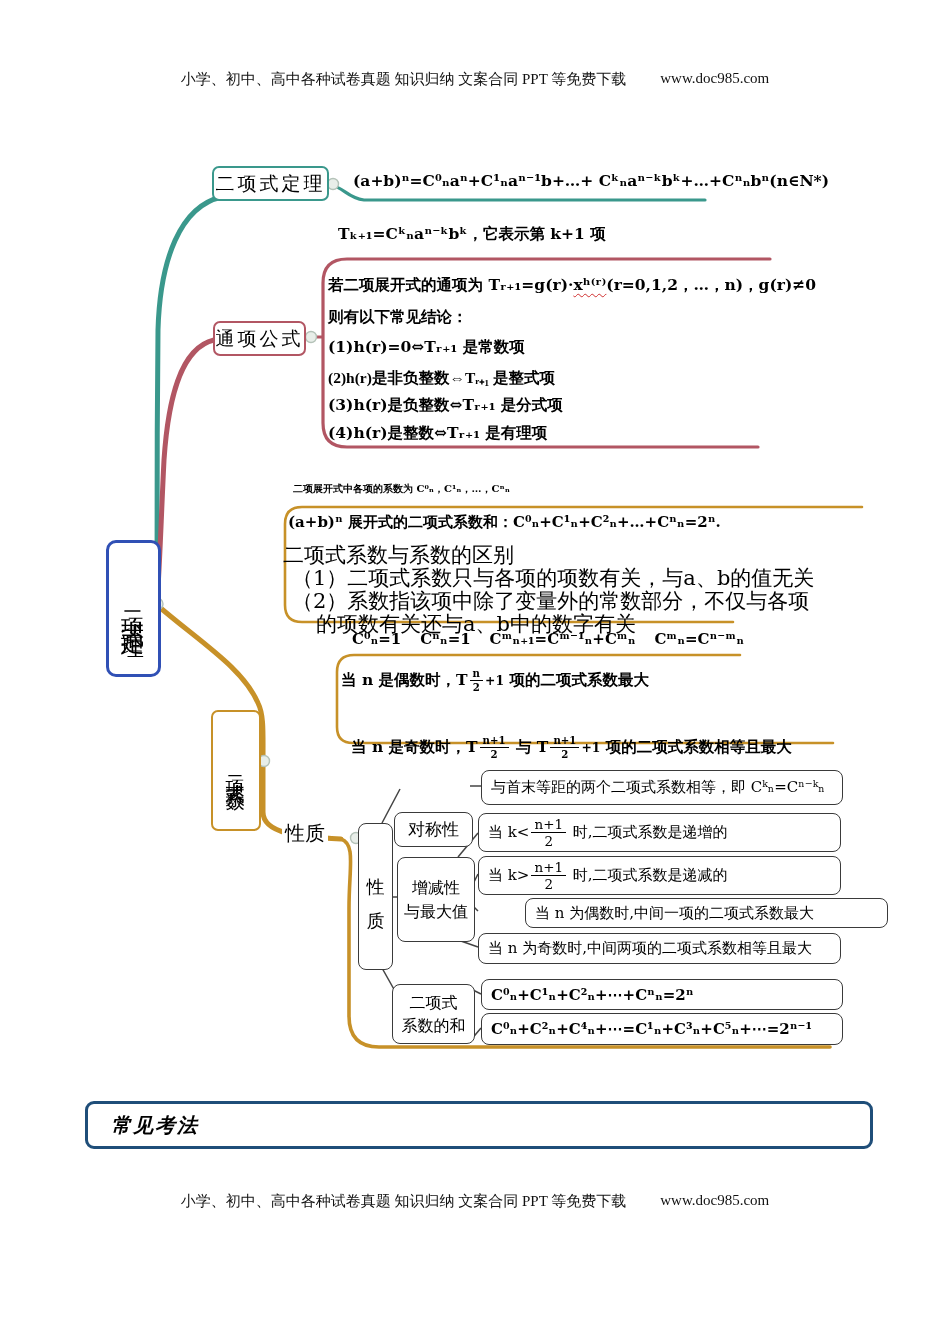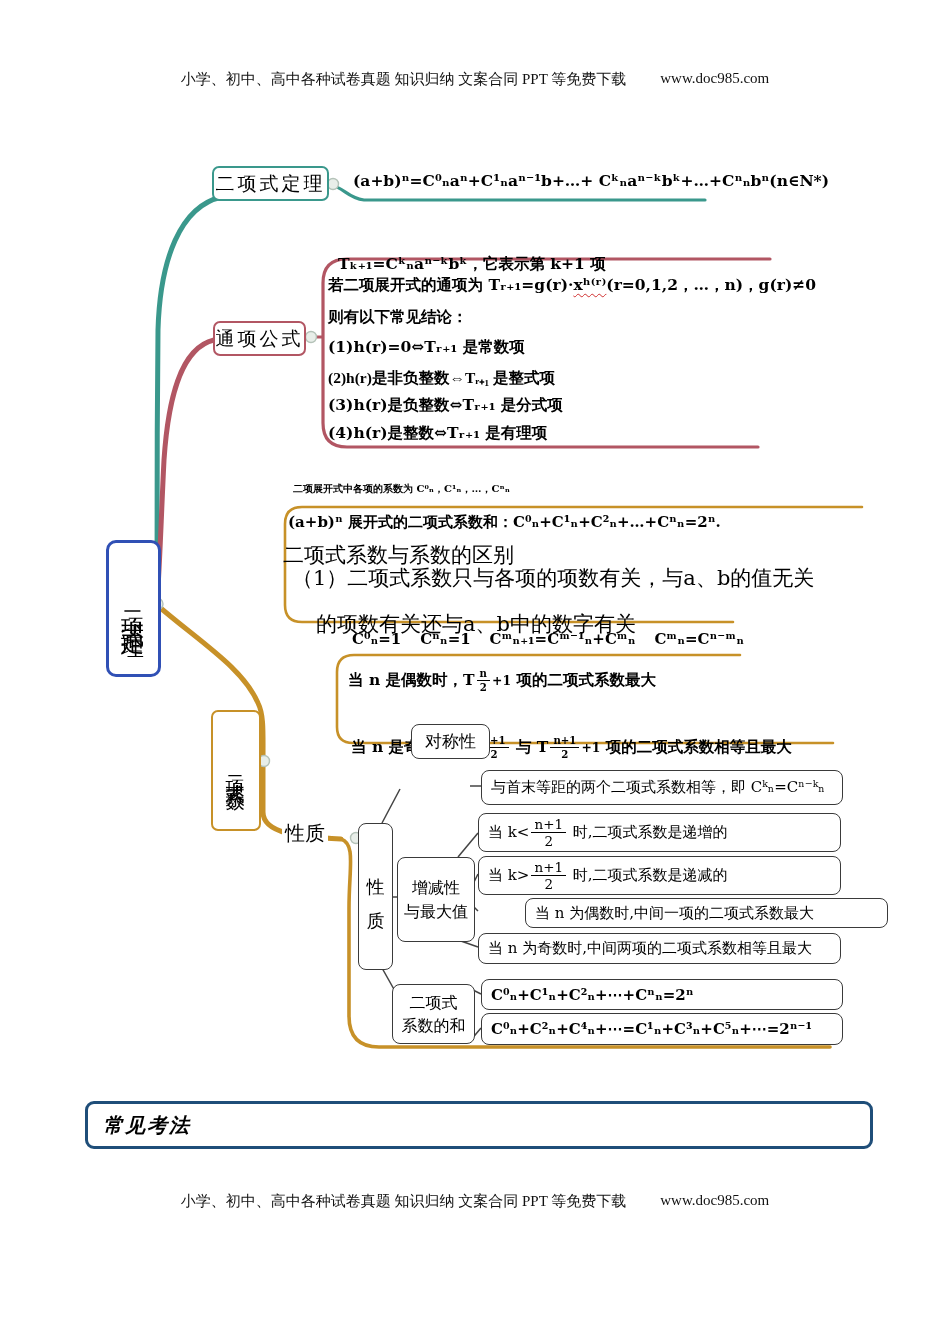--- a/index.html
+++ b/index.html
@@ -31,21 +31,21 @@
   .flexline{display:flex;align-items:center;font-weight:bold;font-size:15.5px;white-space:pre;}
   
   .bbox{position:absolute;border:1.6px solid #3a3a3a;border-radius:8px;background:#fff;
         display:flex;align-items:center;font-size:15px;}
   .bbox.lbl{justify-content:center;text-align:center;white-space:pre-line;line-height:1.45;font-size:16px;}
   .bbox.leaf{padding-left:9px;white-space:pre;}
   .proplabel{position:absolute;font-size:20px;background:#fff;padding:0 3px;}
   
   .sectionbox{position:absolute;border:3px solid #1f4e79;border-radius:9px;background:#fff;
               display:flex;align-items:center;}
-  .sectionbox .t{font-weight:bold;font-style:italic;font-size:20px;padding-left:15px;letter-spacing:2px;}
+  .sectionbox .t{font-weight:bold;font-style:italic;font-size:20px;padding-left:23px;letter-spacing:2px;}
 </style>
 </head>
 <body>
 
 <div class="page">
 
   <div class="pageline" style="top:70px;">
     <span>小学、初中、高中各种试卷真题  知识归纳  文案合同  PPT 等免费下载</span>
     <span>www.doc985.com</span>
   </div>
@@ -84,69 +84,70 @@
       <circle cx="264" cy="761" r="5.5"></circle>
       <circle cx="356" cy="838" r="5.5"></circle>
     </g>
   </svg>
 
   <div class="node teal abs" style="left:212px;top:166px;width:113px;height:31px;">
     <span>二项式定理</span>
   </div>
   <div class="mathline" style="left:353px;top:171px;">(a+b)ⁿ=C⁰ₙaⁿ+C¹ₙaⁿ⁻¹b+…+ Cᵏₙaⁿ⁻ᵏbᵏ+…+Cⁿₙbⁿ(n∈N*)</div>
 
-  <div class="mathline" style="left:338px;top:254px;">Tₖ₊₁=Cᵏₙaⁿ⁻ᵏbᵏ，它表示第 k+1 项</div>
+  <div class="mathline" style="left:338px;top:224px;">Tₖ₊₁=Cᵏₙaⁿ⁻ᵏbᵏ，它表示第 k+1 项</div>
   <div class="mathline" style="left:328px;top:275px;">
     <span>若二项展开式的通项为 Tᵣ₊₁=g(r)·</span><span class="wavy">xʰ⁽ʳ⁾</span><span>(r=0,1,2，…，n)，g(r)≠0</span>
   </div>
   <div class="mathline" style="left:328px;top:307px;">则有以下常见结论：</div>
   <div class="mathline" style="left:328px;top:337px;">(1)h(r)=0⇔Tᵣ₊₁ 是常数项</div>
   <div class="mathline" style="left:328px;top:366px;font-family:Liberation Serif, serif;">(2)h(r)是非负整数⇔Tᵣ₊₁ 是整式项</div>
   <div class="mathline" style="left:328px;top:395px;">(3)h(r)是负整数⇔Tᵣ₊₁ 是分式项</div>
   <div class="mathline" style="left:328px;top:423px;">(4)h(r)是整数⇔Tᵣ₊₁ 是有理项</div>
   <div class="node maroon abs" style="left:213px;top:321px;width:89px;height:31px;">
     <span>通项公式</span>
   </div>
 
   <div class="node root vtext abs" style="left:106px;top:540px;width:49px;height:131px;letter-spacing:6px;">
     <span>二项式定理</span>
   </div>
 
   <div class="mathline" style="left:293px;top:482px;font-size:10px;">二项展开式中各项的系数为 C⁰ₙ，C¹ₙ，…，Cⁿₙ</div>
   <div class="mathline" style="left:288px;top:513px;font-size:15px;">(a+b)ⁿ 展开式的二项式系数和：C⁰ₙ+C¹ₙ+C²ₙ+…+Cⁿₙ=2ⁿ.</div>
   <div class="cnline" style="left:283px;top:541px;">二项式系数与系数的区别</div>
   <div class="cnline" style="left:292px;top:564px;">（1）二项式系数只与各项的项数有关，与a、b的值无关</div>
+  <div class="cnline" style="left:292px;top:587px;">（2）系数指该项中除了变量外的常数部分，不仅与各项</div>
   <div class="cnline" style="left:316px;top:610px;">的项数有关还与a、b中的数字有关</div>
 
   <div class="idrow" style="left:352px;top:630px;width:392px;">
     <span>C⁰ₙ=1</span>
     <span>Cⁿₙ=1</span>
     <span>Cᵐₙ₊₁=Cᵐ⁻¹ₙ+Cᵐₙ</span>
     <span>Cᵐₙ=Cⁿ⁻ᵐₙ</span>
   </div>
 
-  <div class="flexline abs" style="left:348px;top:663px;height:34px;">
+  <div class="flexline abs" style="left:341px;top:663px;height:34px;">
     <span>当 n 是偶数时，T</span><span class="tsub"><span class="frac"><span class="num">n</span><span class="den">2</span></span><span>+1</span></span><span> 项的二项式系数最大</span>
   </div>
 
   <div class="flexline abs" style="left:351px;top:706px;height:34px;margin-top:24px;">
     <span>当 n 是奇数时，T</span><span class="tsub"><span class="frac"><span class="num">n+1</span><span class="den">2</span></span></span><span> 与 T</span><span class="tsub"><span class="frac"><span class="num">n+1</span><span class="den">2</span></span><span>+1</span></span><span> 项的二项式系数相等且最大</span>
   </div>
 
   <div class="node gold vtext abs" style="left:211px;top:710px;width:46px;height:117px;letter-spacing:4px;">
     <span>二项式系数</span>
   </div>
 
   <div class="proplabel" style="left:282px;top:820px;">性质</div>
 
   <div class="bbox lbl vtext" style="left:358px;top:823px;width:33px;height:145px;letter-spacing:34px;font-size:18px;">
     <span>性质</span>
   </div>
 
-  <div class="bbox lbl" style="left:394px;top:724px;width:77px;height:33px;font-size:17px;margin-left:17px;">
+  <div class="bbox lbl" style="left:394px;top:812px;width:77px;height:33px;font-size:17px;">
     <span>对称性</span>
   </div>
   <div class="bbox lbl" style="left:397px;top:857px;width:76px;height:83px;">
     <span>增减性
 与最大值</span>
   </div>
 
   <div class="bbox leaf" style="left:481px;top:770px;width:351px;height:33px;">
     <span>与首末等距的两个二项式系数相等，即 Cᵏₙ=Cⁿ⁻ᵏₙ</span>
   </div>

